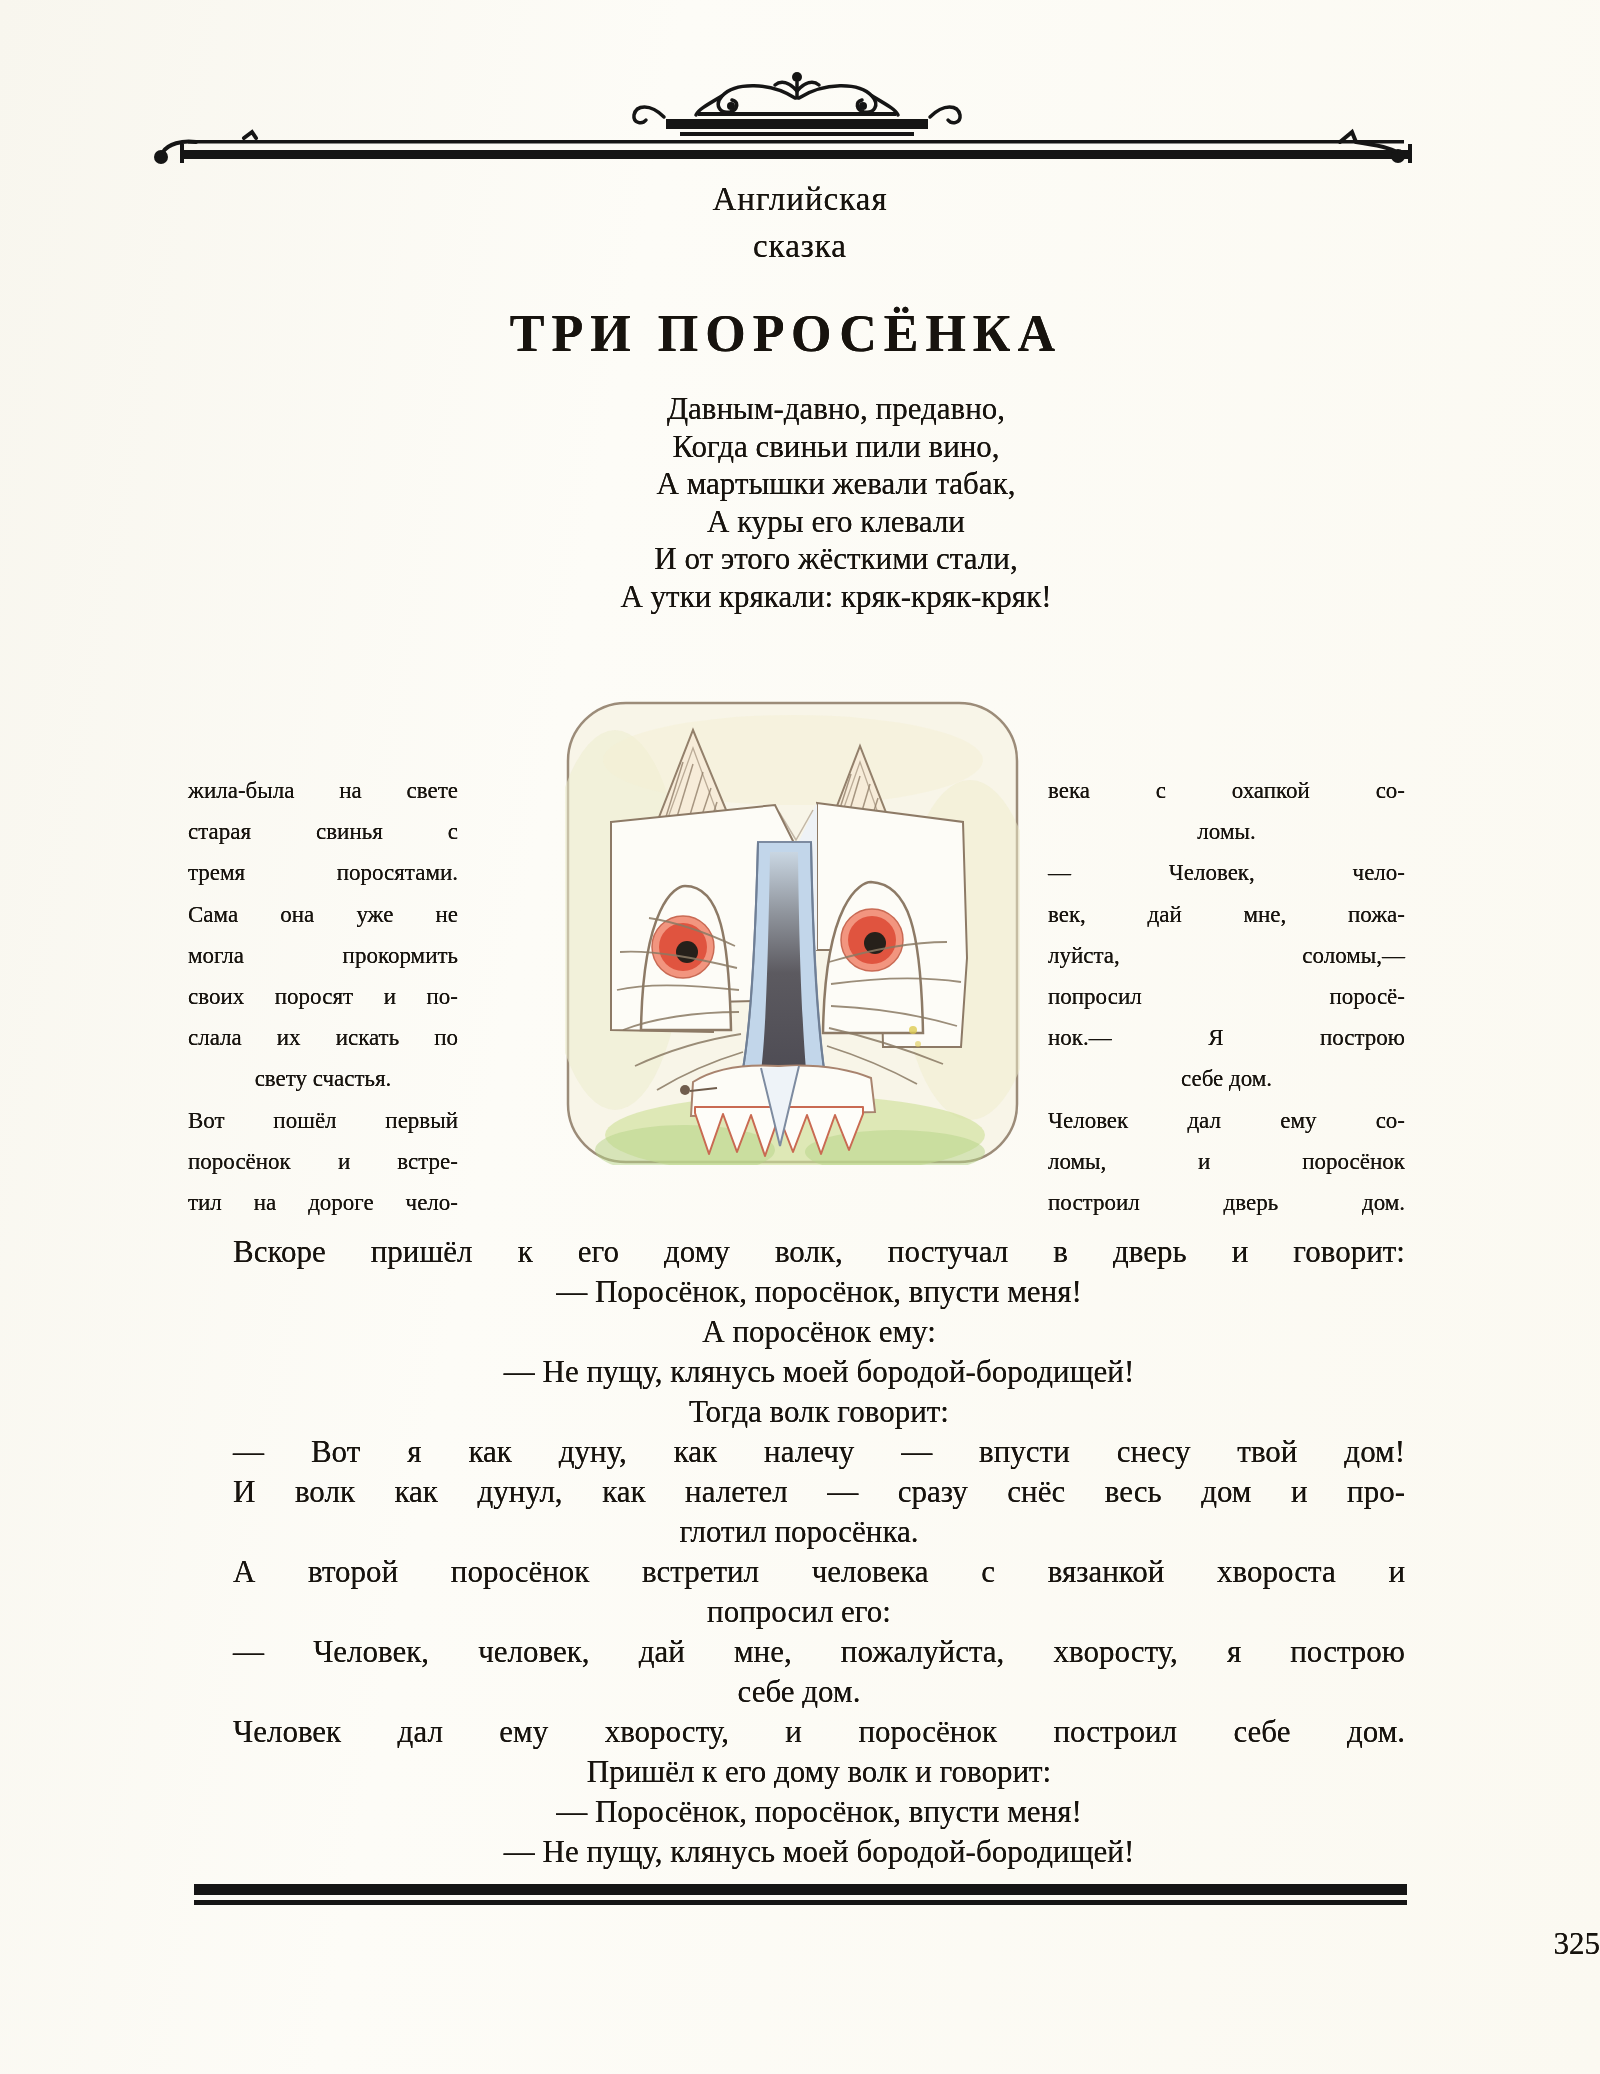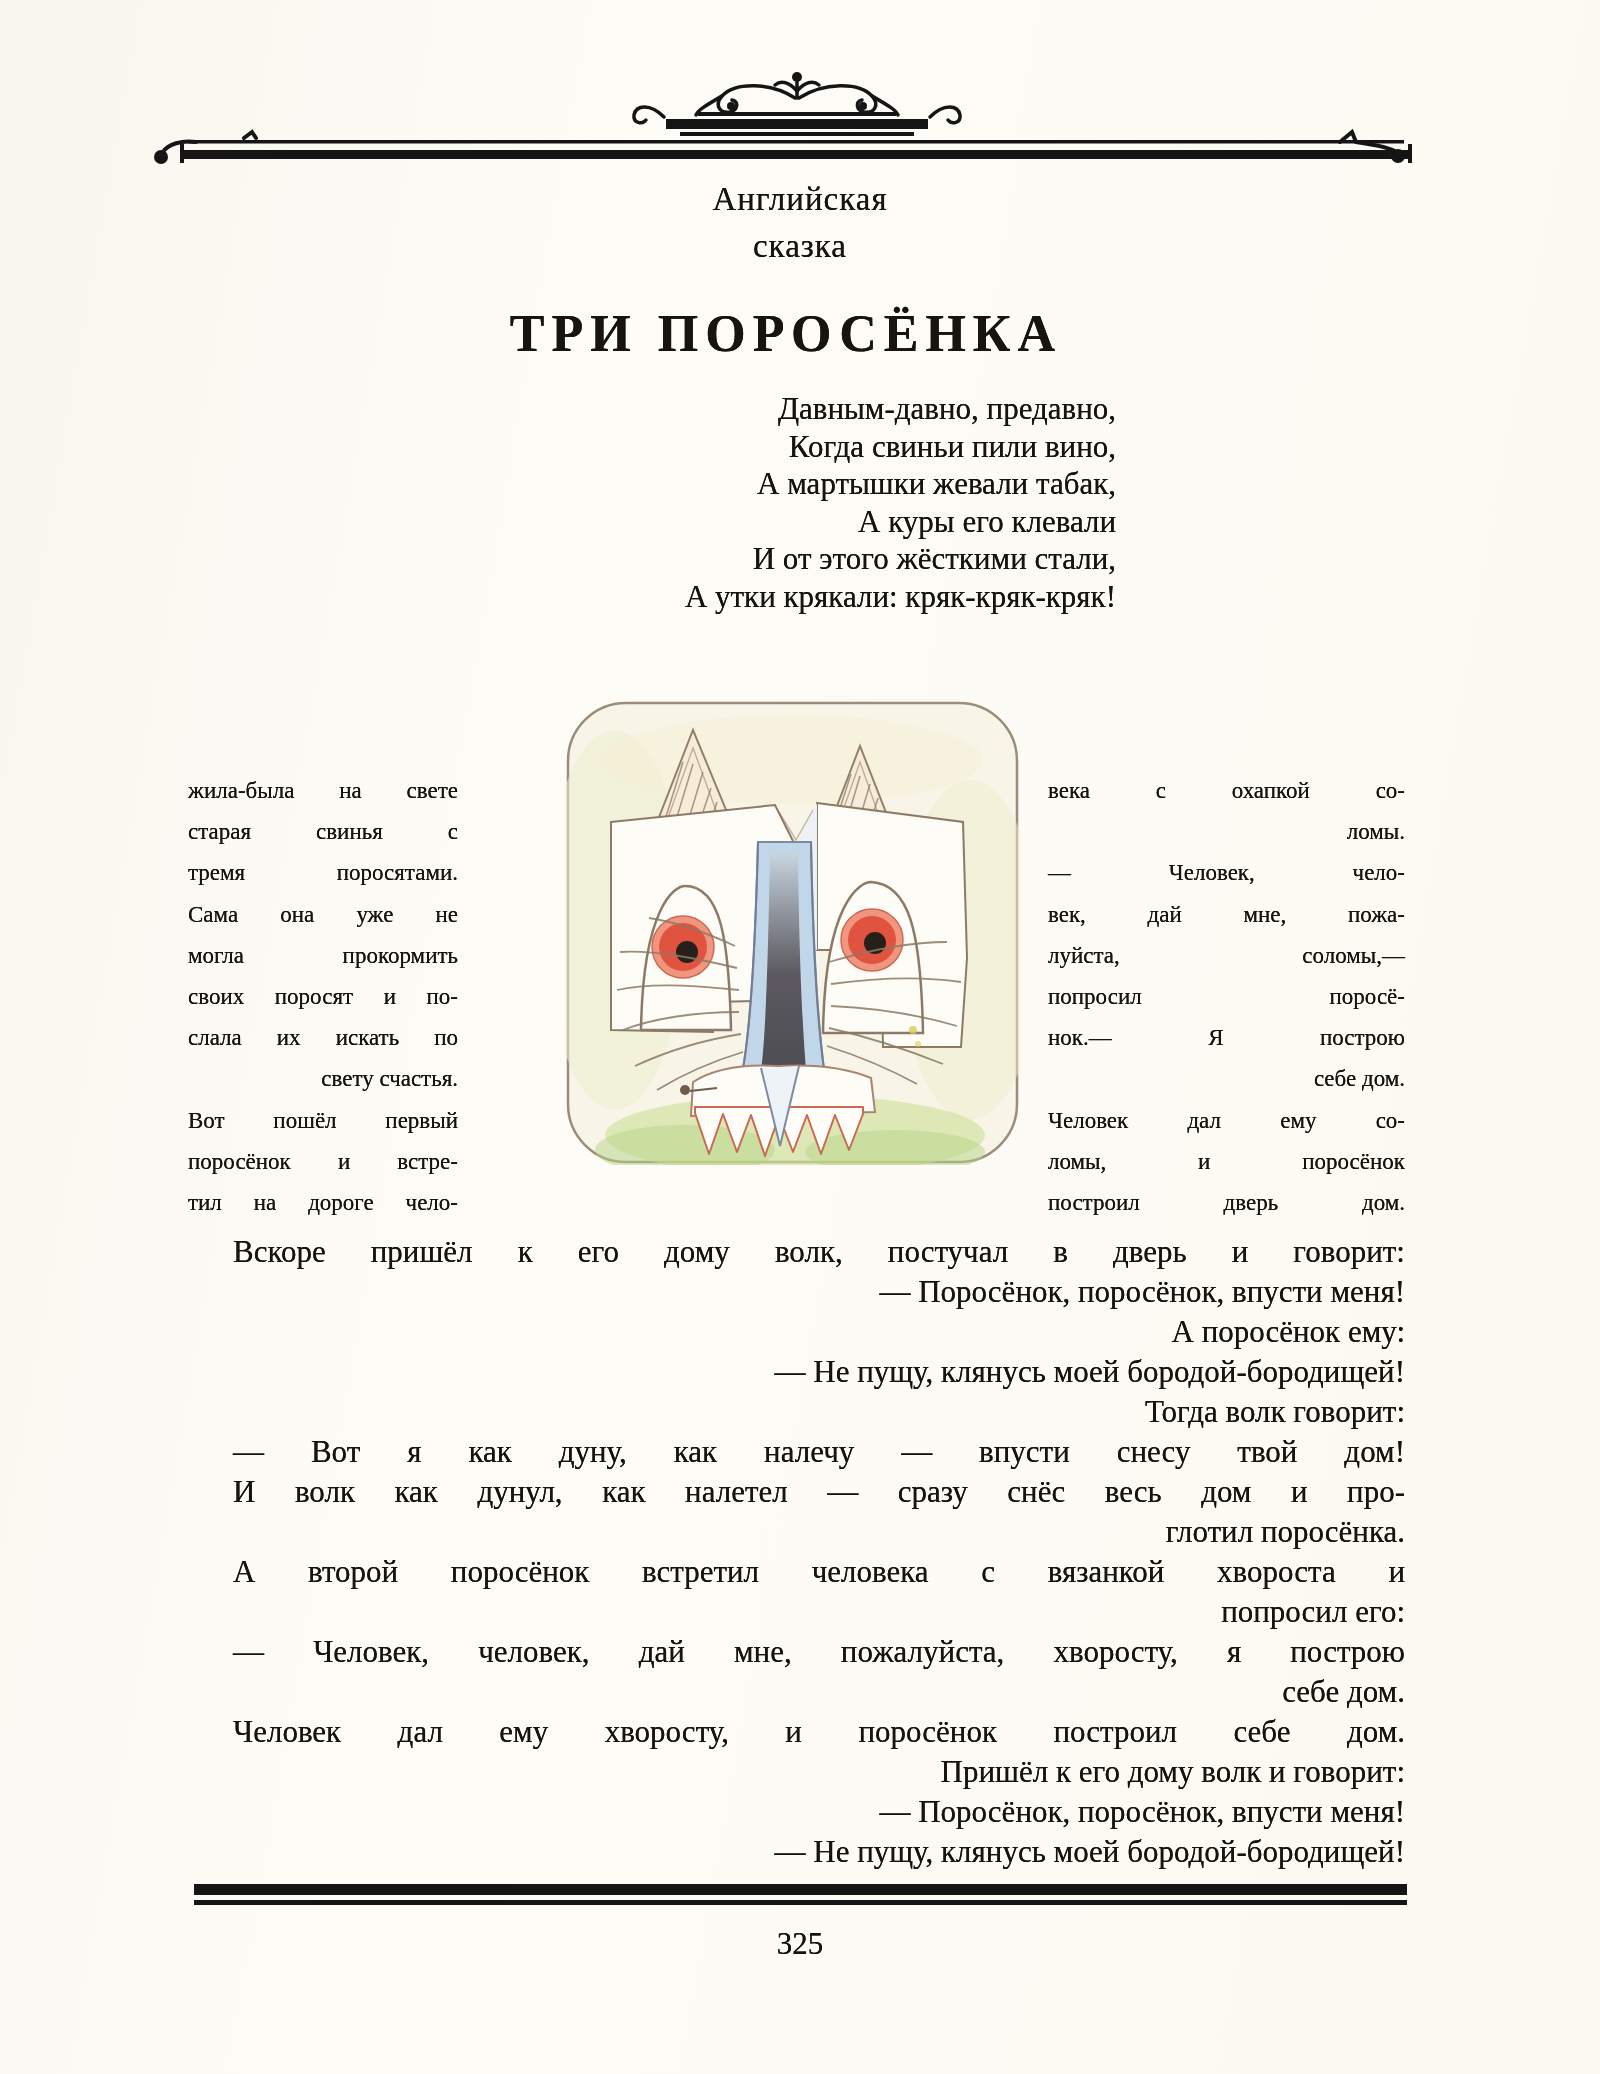--- a/index.html
+++ b/index.html
@@ -31,28 +31,28 @@
     left:556px;top:390px;width:560px;
     font-size:31px;line-height:37.6px;
   }
   .col{font-size:23px;line-height:41.2px;}
   .col-left{left:188px;top:770px;width:270px;}
   .col-right{left:1048px;top:770px;width:357px;}
   .bodytext{
     left:193px;top:1232px;width:1212px;
     font-size:31px;line-height:40px;
   }
-  .ln{text-align:right;text-shadow:0 0 0.4px currentColor;}
+  .ln{text-align:center;text-shadow:0 0 0.4px currentColor;}
   .ln.j{text-align:justify;text-align-last:justify;}
   .ln.ind{text-indent:40px;}
   .poem .ln, .genre, .title{text-shadow:0 0 0.4px currentColor;}
   .rule-b{background:#151515;}
   .pageno{
     left:0;top:1926px;width:1600px;
-    text-align:center;font-size:31px;
+    text-align:right;font-size:31px;
     text-shadow:0 0 0.4px currentColor;
   }
   svg{display:block;}
 </style>
 </head>
 <body>
 
 <div class="page">
 
   <svg class="abs" style="left:0;top:64px;" width="1600" height="120" viewBox="0 0 1600 120">

